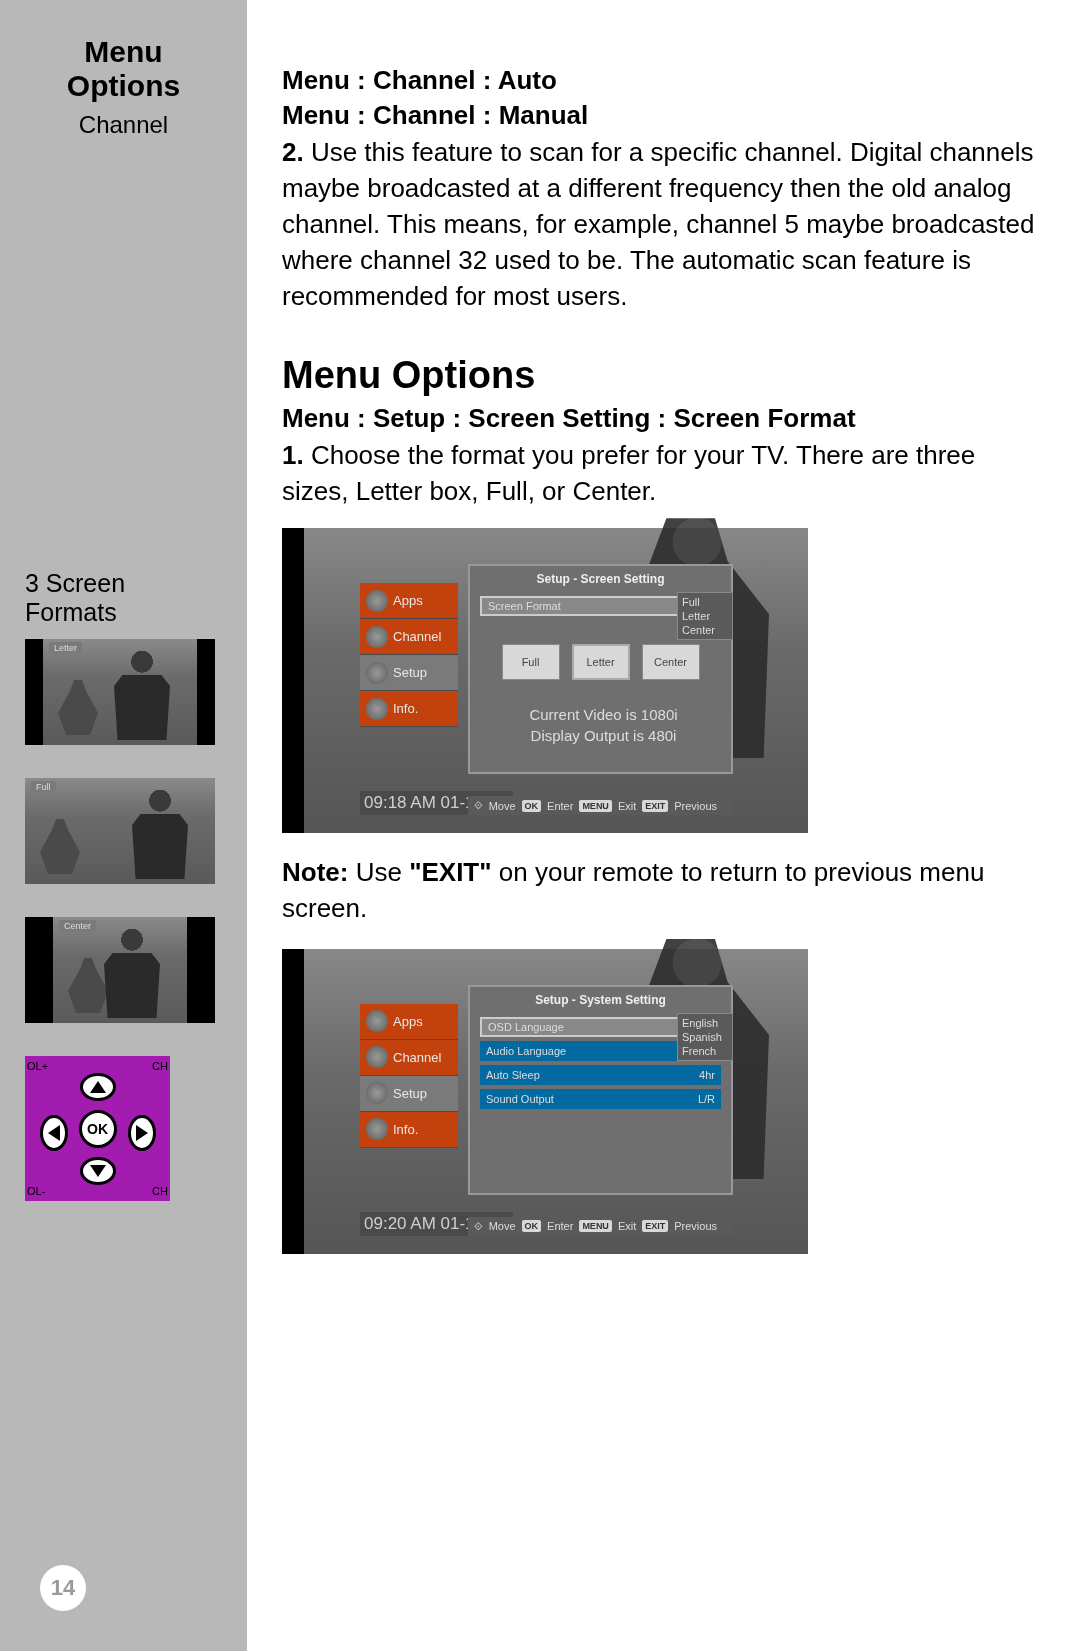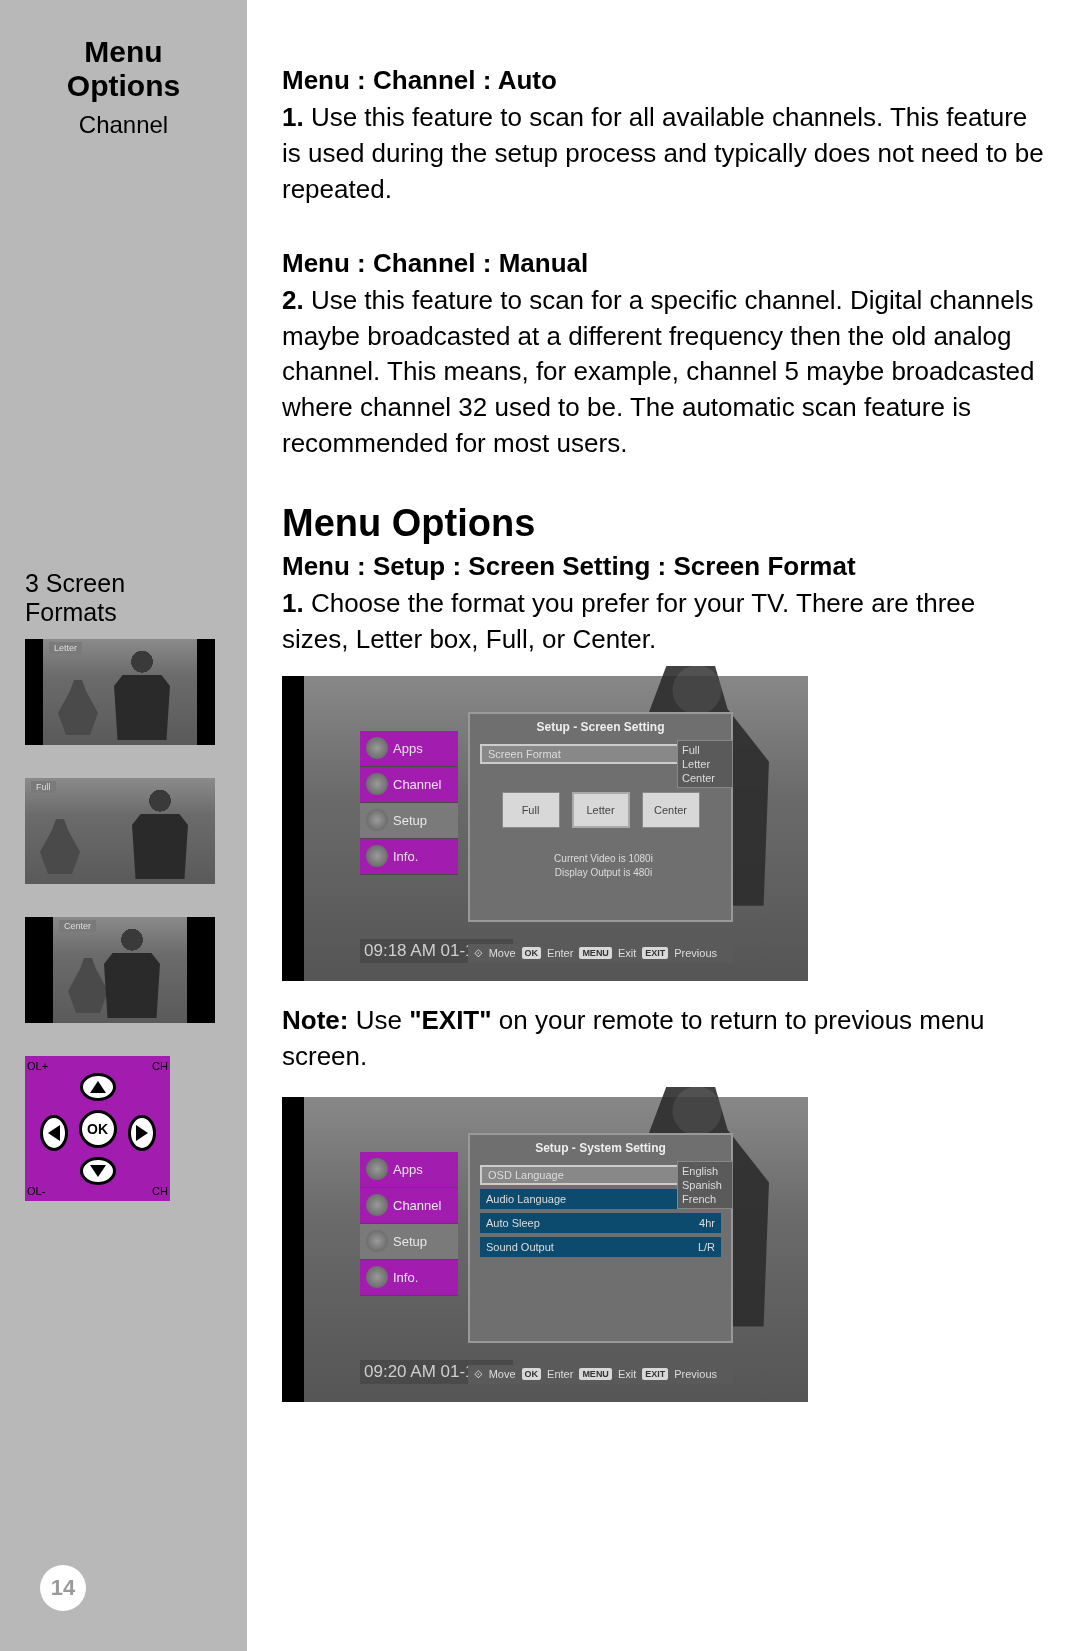--- a/index.html
+++ b/index.html
@@ -154,53 +154,53 @@
   }
   .shot-figure {
     position:absolute; right:30px; top:-10px; width:180px; height:240px;
     background: radial-gradient(ellipse 40px 40px at 55% 10%, #3f3f3f 0, #3f3f3f 60%, transparent 62%),
                 linear-gradient(#2d2d2d,#2d2d2d);
     clip-path: polygon(38% 0, 65% 0, 72% 18%, 95% 40%, 92% 100%, 10% 100%, 5% 45%, 28% 20%);
     opacity:.9;
   }
   .osd-sidebar {
     position:absolute; left:78px; top:55px; width:98px;
-    background:#a21caf;
+    background:#c2410c;
   }
   .osd-item {
     height:36px; display:flex; align-items:center; gap:5px;
     padding:0 6px; color:#e8e8e8; font-size:13px;
     border-bottom:1px solid #4a4a4a;
   }
   .osd-item.sel { background:#7a7a7a; }
   .osd-icon { width:22px; height:22px; background:radial-gradient(circle,#9a9a9a,#5a5a5a); border-radius:50%; flex-shrink:0; }
   .osd-panel {
     position:absolute; left:186px; top:36px; width:265px; height:210px;
     background:#6f6f6f; border:2px solid #999;
   }
   .osd-title {
     text-align:center; color:#eee; font-size:12px; font-weight:700;
     padding:6px 18px;
   }
   .osd-row {
-    margin:4px 10px; height:20px; background:#0c4a6e;
+    margin:4px 10px; height:20px; background:#0369a1;
     display:flex; align-items:center; padding:0 6px;
     color:#ddd; font-size:11px; justify-content:space-between;
   }
   .osd-row.hl { border:2px solid #ccc; background:#888; }
   .osd-drop {
     position:absolute; right:-2px; top:26px; width:56px;
     background:#5a5a5a; color:#ddd; font-size:11px; padding:2px 4px;
     border:1px solid #888;
   }
   .osd-drop div { padding:1px 0; }
   .fmt-btns { display:flex; gap:12px; justify-content:center; margin-top:28px; }
   .fmt-btn { width:58px; height:36px; background:#d8d8d8; border:1px solid #888; display:flex; align-items:center; justify-content:center; font-size:11px; color:#444; }
   .fmt-btn.sel { border:2px solid #aaa; }
-  .osd-info { text-align:center; color:#ddd; font-size:10px; margin-top:24px; line-height:1.4;margin-left:6px; }
+  .osd-info { text-align:center; color:#ddd; font-size:15px; margin-top:24px; line-height:1.4;margin-left:6px; }
   .timestamp {
     position:absolute; left:78px; bottom:18px;
     color:#cfcfcf; font-size:17px; background:#4a4a4a; padding:2px 4px;
   }
   .hint-bar {
     position:absolute; left:186px; bottom:18px; width:265px;
     background:#5a5a5a; color:#ddd; font-size:11px; padding:3px 6px;
     display:flex; gap:6px; align-items:center;
   }
   .key { background:#d8d8d8; color:#333; font-size:9px; font-weight:700; padding:1px 3px; border-radius:2px; }
@@ -256,21 +256,20 @@
         </div>
       <div class="ok-btn">OK</div>
     </div>
   </div>
 
   <div class="page-num">14</div>
 </div>
 
 <div class="main">
   <div class="section-heading">Menu : Channel : Auto</div>
-  <div class="para"><span class="num">1.</span><span> Use this feature to scan for all available channels. This feature is used during the setup process and typically does not need to be repeated.</span></div>
 
   <div class="section-heading">Menu : Channel : Manual</div>
   <div class="para"><span class="num">2.</span><span> Use this feature to scan for a specific channel. Digital channels maybe broadcasted at a different frequency then the old analog channel. This means, for example, channel 5 maybe broadcasted where channel 32 used to be. The automatic scan feature is recommended for most users.</span></div>
 
   <div class="big-h2">Menu Options</div>
   <div class="section-heading">Menu : Setup : Screen Setting : Screen Format</div>
   <div class="para" style="margin-bottom:18px"><span class="num">1.</span><span> Choose the format you prefer for your TV. There are three sizes, Letter box, Full, or Center.</span></div>
 
   <div class="screenshot">
     <div class="shot-bg">

